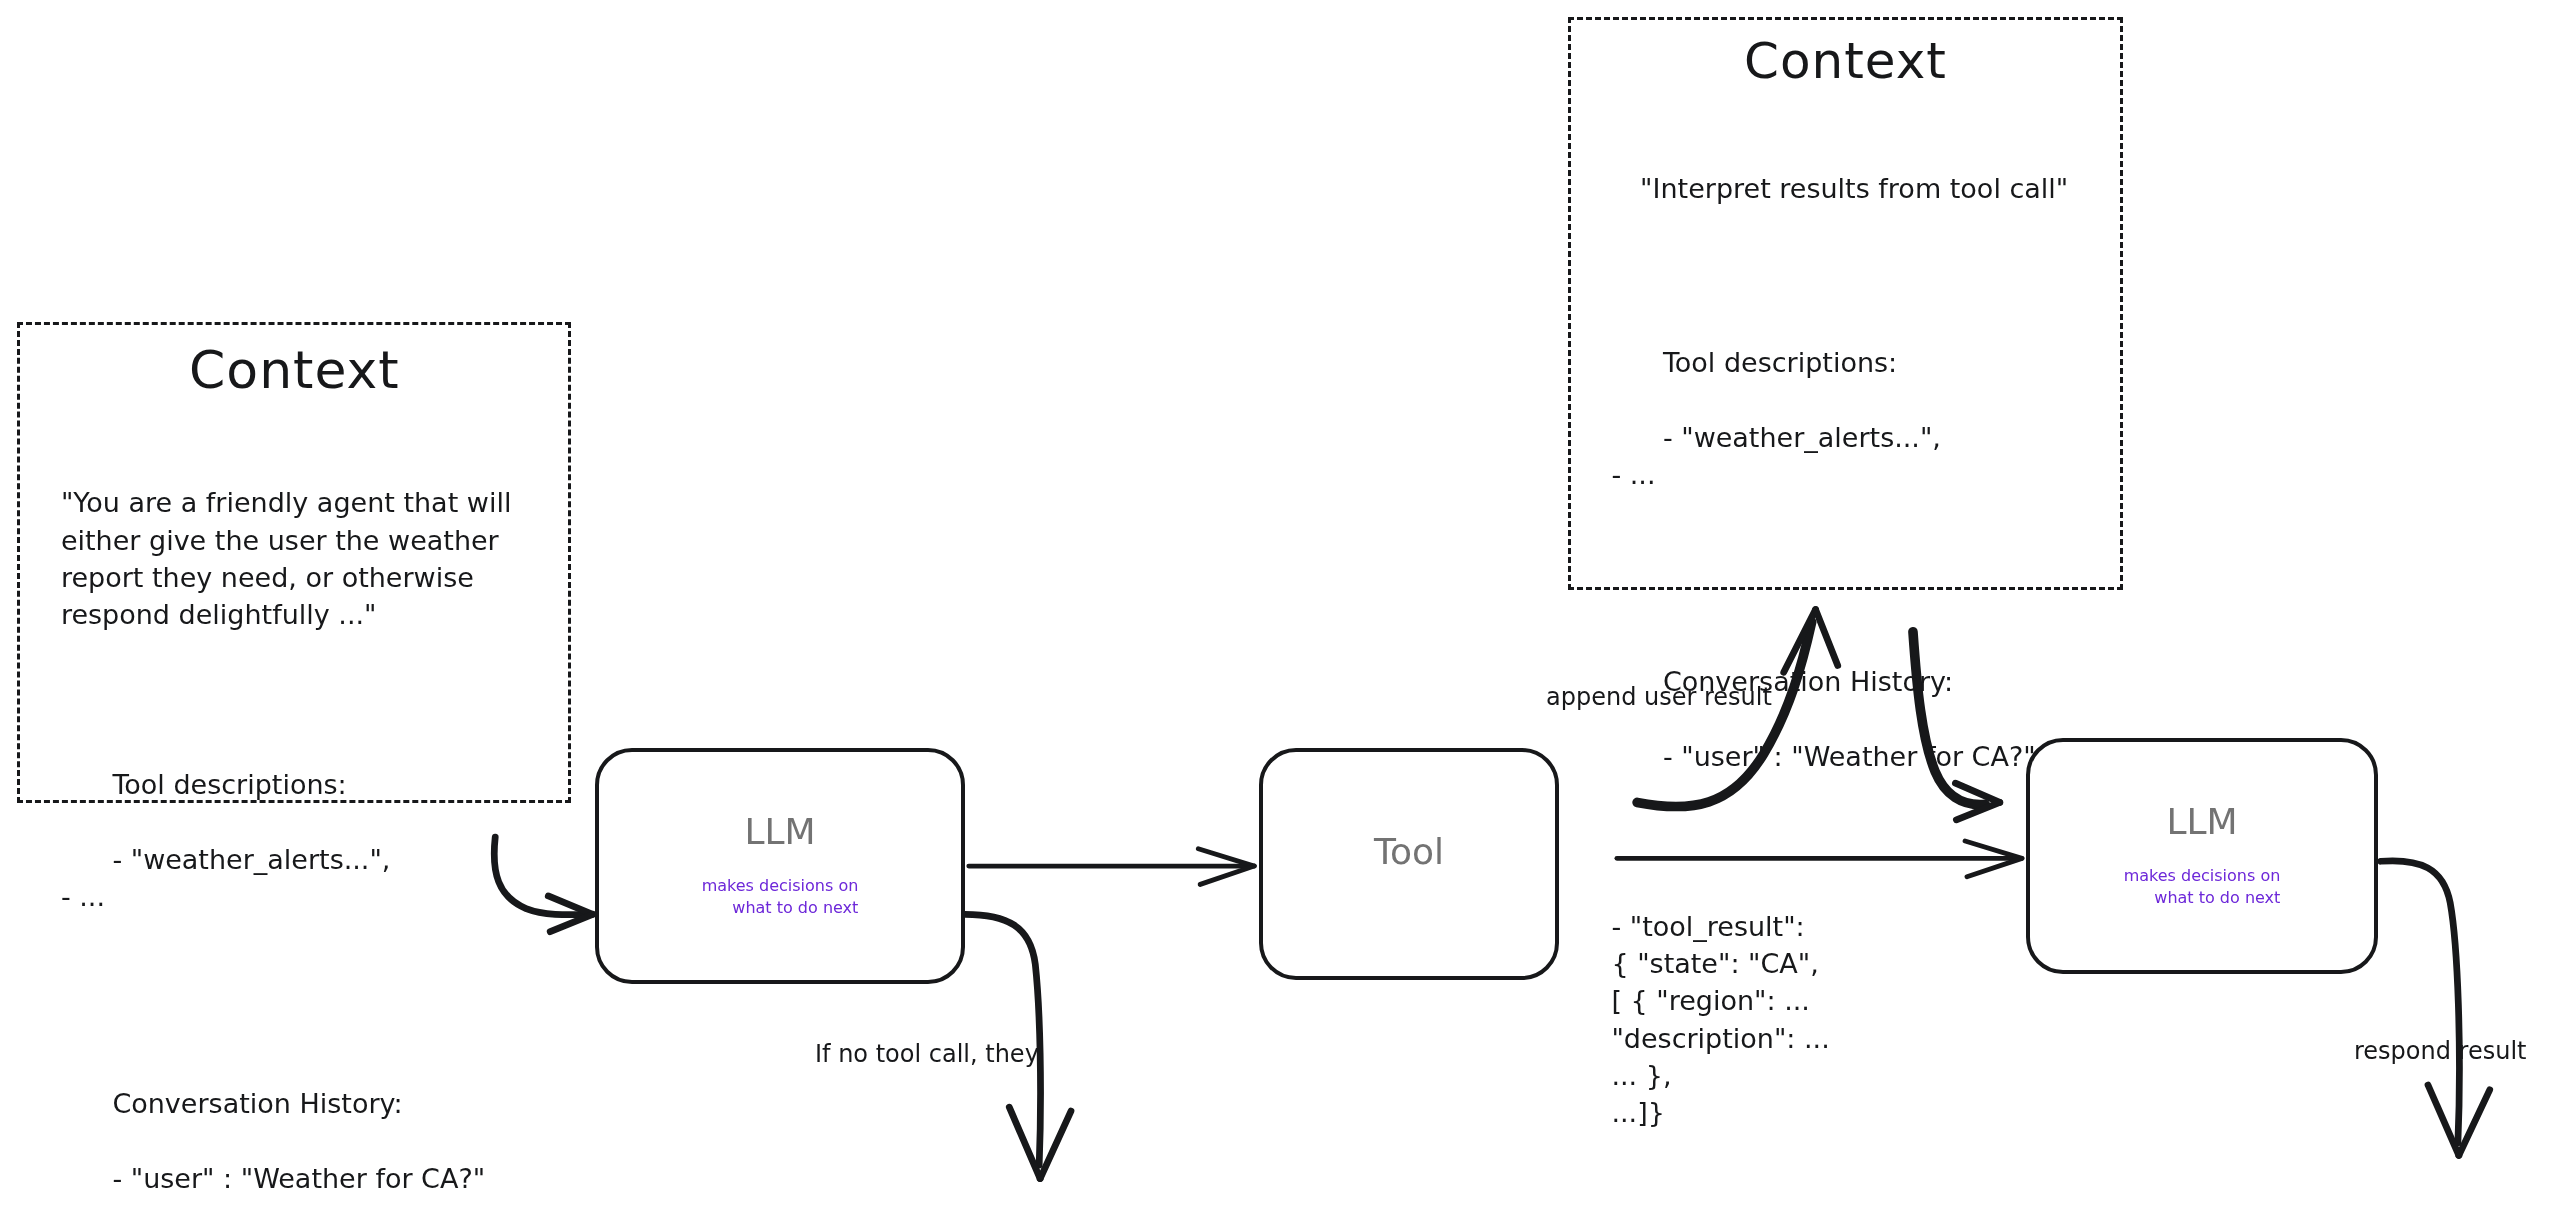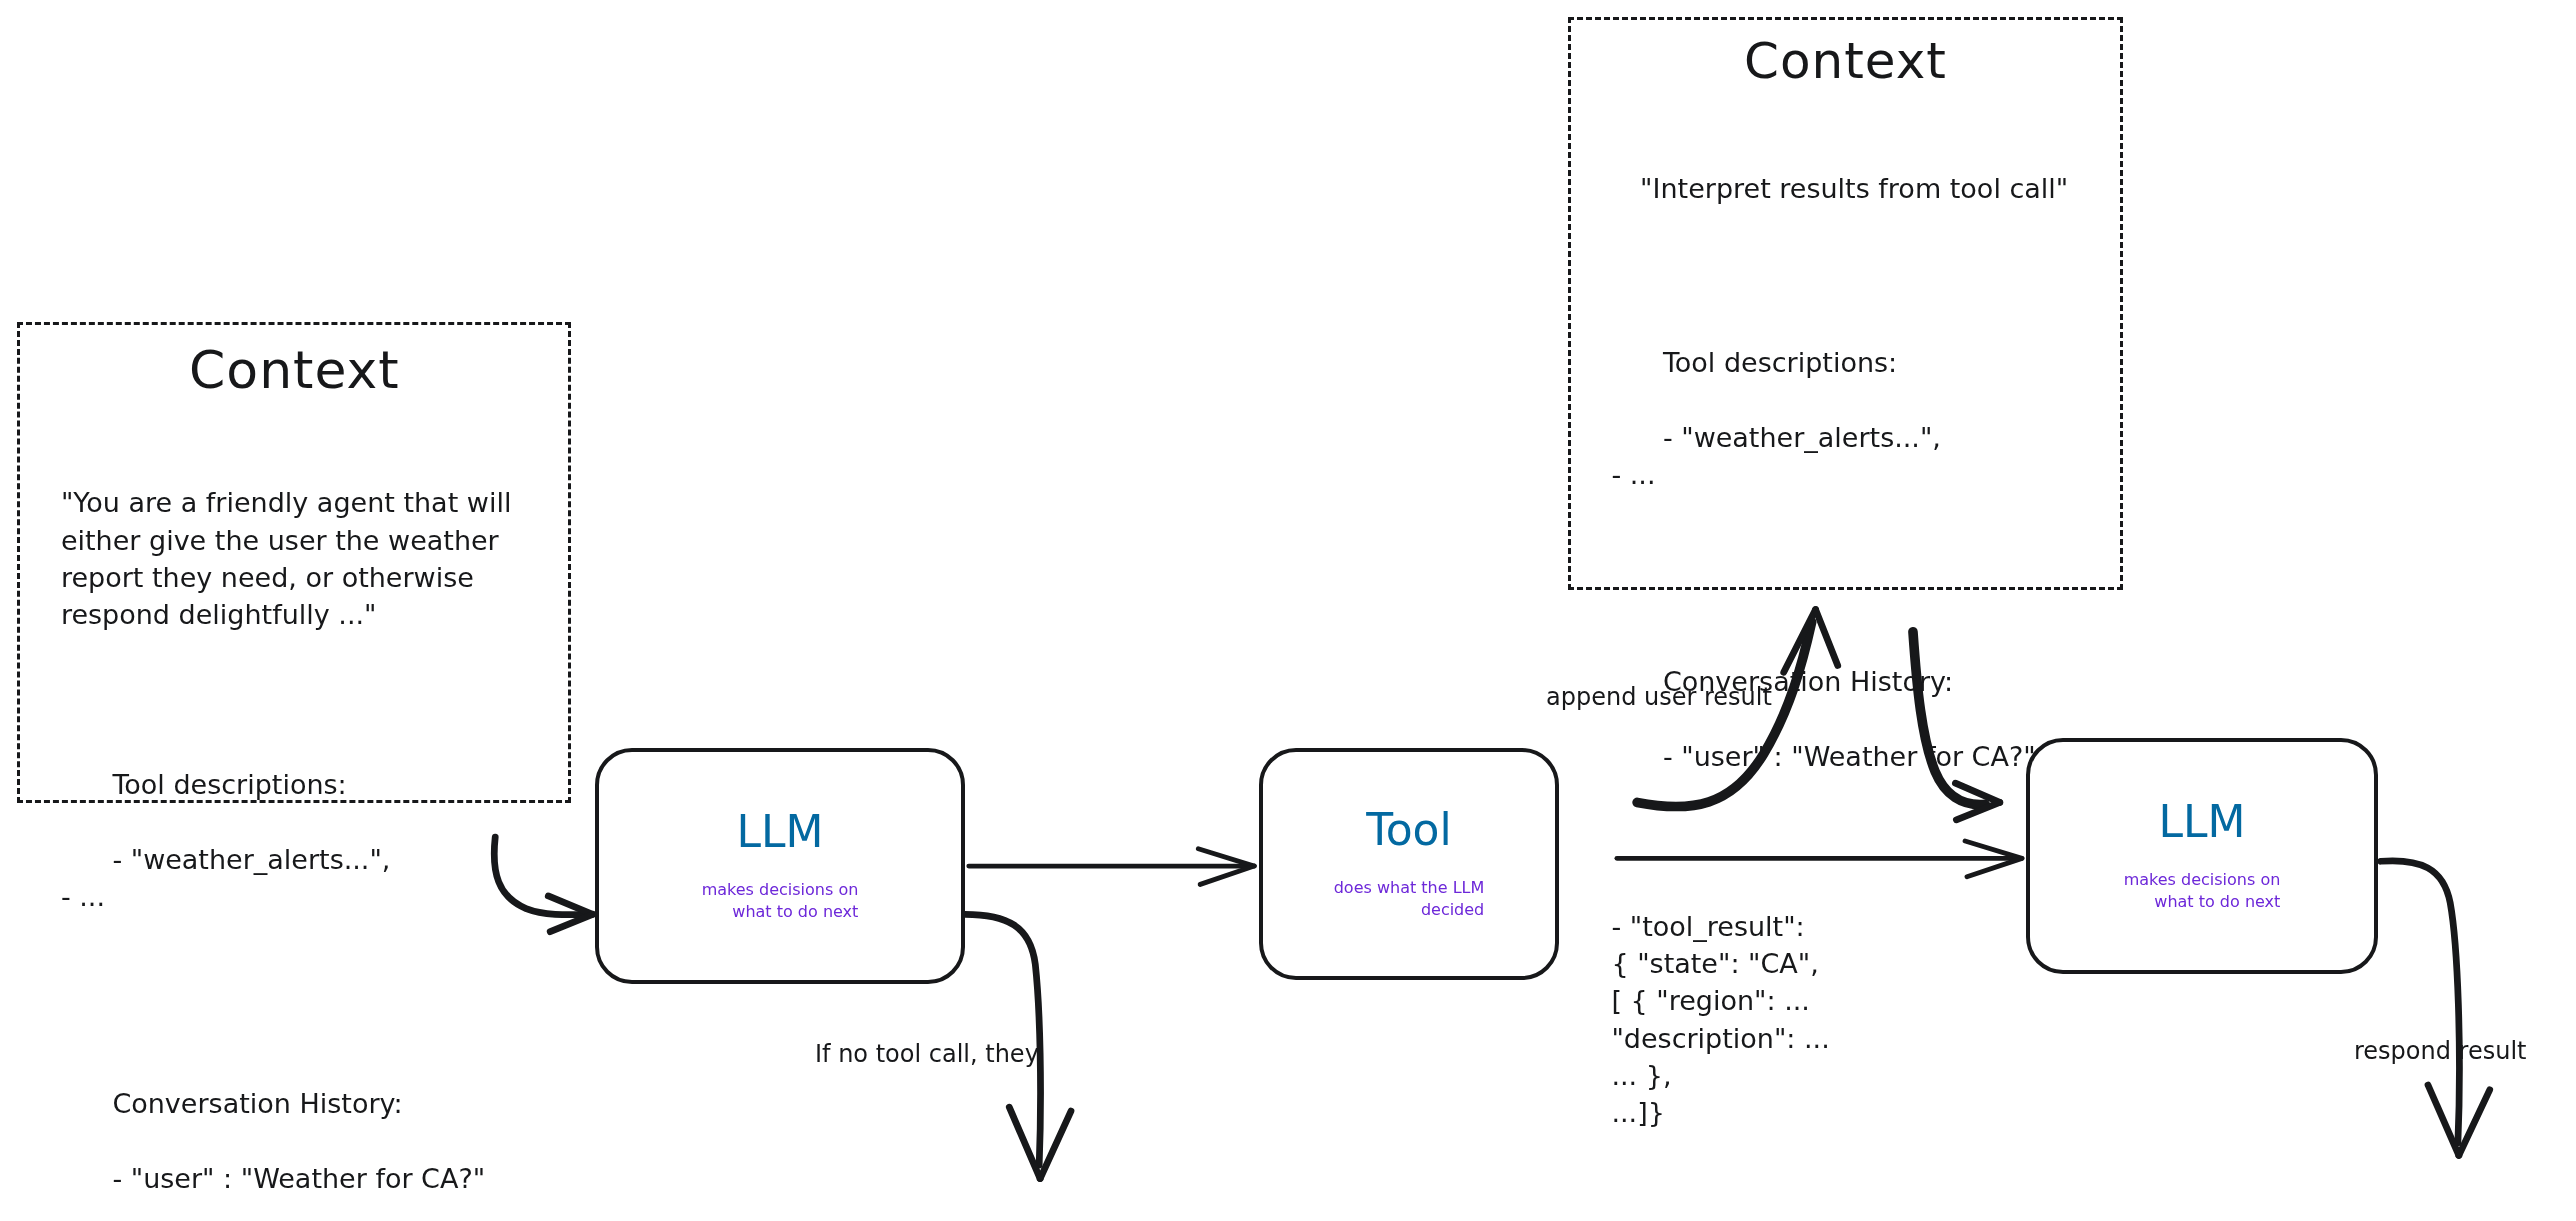--- a/index.html
+++ b/index.html
@@ -76,23 +76,23 @@
     box-sizing: border-box;
     border: 4.8px solid #17181a;
     border-radius: 37px;
     background: #ffffff;
     display: flex;
     flex-direction: column;
     align-items: center;
     justify-content: center;
   }
   .node-title {
-    font-size: 44px;
+    font-size: 36px;
     line-height: 1;
-    color: #0369a1;
+    color: #737373;
     margin-bottom: 25px;
   }
   .node-sub {
     font-size: 16px;
     line-height: 1.32;
     color: #6d28d9;
     text-align: right;
     white-space: pre-line;
   }
 
@@ -206,22 +206,20 @@
 </div>
 
 <div class="node-box" id="node-llm-1">
   <div class="node-title">LLM</div>
   <div class="node-sub">makes decisions on
 what to do next</div>
 </div>
 
 <div class="node-box" id="node-tool">
   <div class="node-title">Tool</div>
-  <div class="node-sub">does what the LLM
-decided</div>
 </div>
 
 <div class="node-box" id="node-llm-2">
   <div class="node-title">LLM</div>
   <div class="node-sub">makes decisions on
 what to do next</div>
 </div>
 
 <div class="edge-label" id="label-append">append user result</div>
 <div class="edge-label" id="label-exit">If no tool call, they</div>

